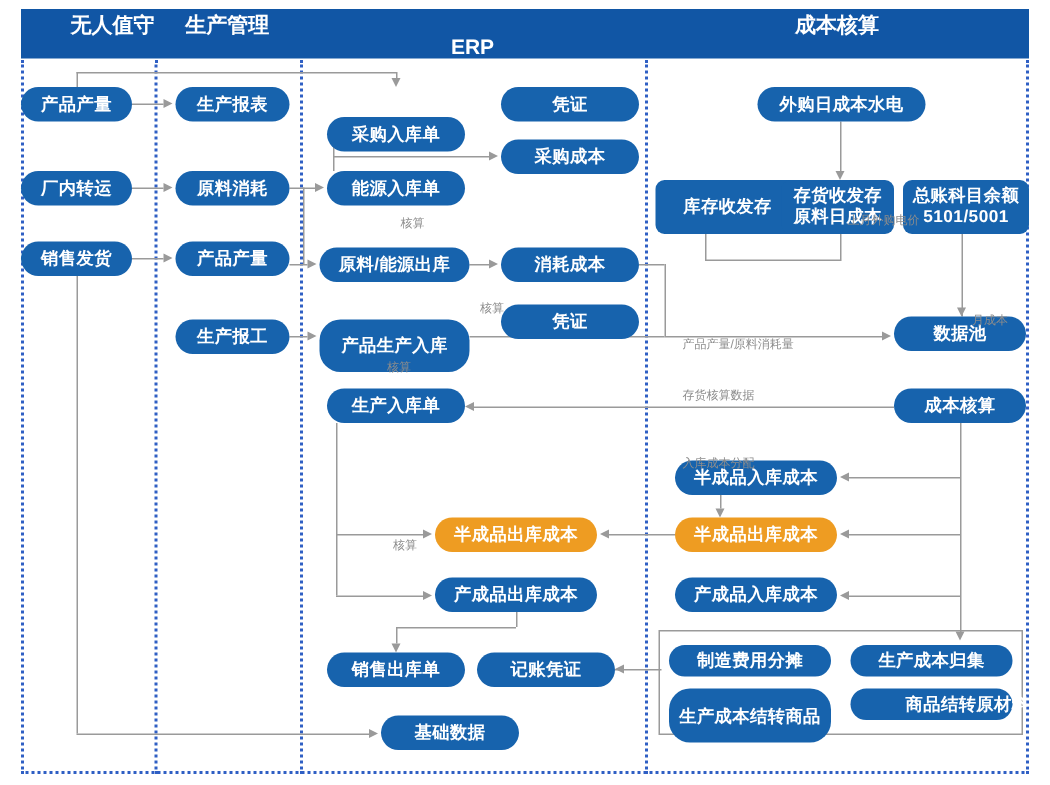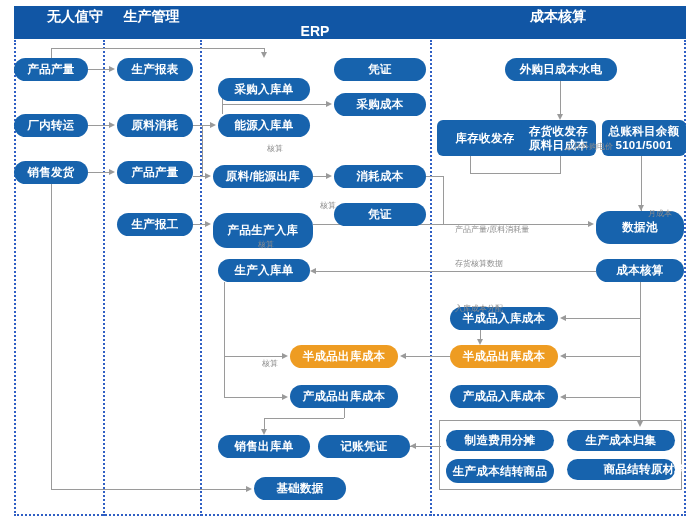--- a/index.html
+++ b/index.html
@@ -185,28 +185,28 @@
       <div class="node" style="left: 218px; top: 259px; width: 92px; height: 23px;">生产入库单</div>
       <div class="node orange" style="left: 290px; top: 345px; width: 108px; height: 23px;">半成品出库成本</div>
       <div class="node" style="left: 290px; top: 385px; width: 108px; height: 23px;">产成品出库成本</div>
       <div class="node" style="left: 218px; top: 435px; width: 92px; height: 23px;">销售出库单</div>
       <div class="node" style="left: 318px; top: 435px; width: 92px; height: 23px;">记账凭证</div>
       <div class="node" style="left: 254px; top: 477px; width: 92px; height: 23px;">基础数据</div>
       <div class="node" style="left: 505px; top: 58px; width: 112px; height: 23px;">外购日成本水电</div>
       <div class="node square" style="left: 437px; top: 120px; width: 96px; height: 36px;">库存收发存</div>
       <div class="node square" style="left: 521px; top: 120px; width: 75px; height: 36px;">存货收发存<br>原料日成本</div>
       <div class="node square" style="left: 602px; top: 120px; width: 84px; height: 36px;">总账科目余额<br>5101/5001</div>
-      <div class="node" style="left: 596px; top: 211px; width: 88px; height: 33px;">数据池</div>
+      <div class="node" style="left: 596px; top: 211px; width: 88px; height: 23px;">数据池</div>
       <div class="node" style="left: 596px; top: 259px; width: 88px; height: 23px;">成本核算</div>
       <div class="node" style="left: 450px; top: 307px; width: 108px; height: 23px;">半成品入库成本</div>
       <div class="node orange" style="left: 450px; top: 345px; width: 108px; height: 23px;">半成品出库成本</div>
       <div class="node" style="left: 450px; top: 385px; width: 108px; height: 23px;">产成品入库成本</div>
       <div class="node" style="left: 446px; top: 430px; width: 108px; height: 21px;">制造费用分摊</div>
       <div class="node" style="left: 567px; top: 430px; width: 108px; height: 21px;">生产成本归集</div>
-      <div class="node" style="left: 446px; top: 459px; width: 108px; height: 24px;">生产成本结转商品</div>
+      <div class="node" style="left: 446px; top: 459px; width: 108px; height: 36px;">生产成本结转商品</div>
       <div class="node" style="left: 567px; top: 459px; width: 108px; height: 21px; padding-left: 48px;">商品结转原材料</div>
     </div>
 
   <div id="edge-labels">
       <div class="edge-label" style="left: 267px; top: 95px;">核算</div>
       <div class="edge-label" style="left: 320px; top: 152px;">核算</div>
       <div class="edge-label" style="left: 258px; top: 191px;">核算</div>
       <div class="edge-label" style="left: 262px; top: 310px;">核算</div>
       <div class="edge-label" style="left: 565px; top: 93px;">上月外购电价</div>
       <div class="edge-label" style="left: 648px; top: 160px;">月成本</div>

